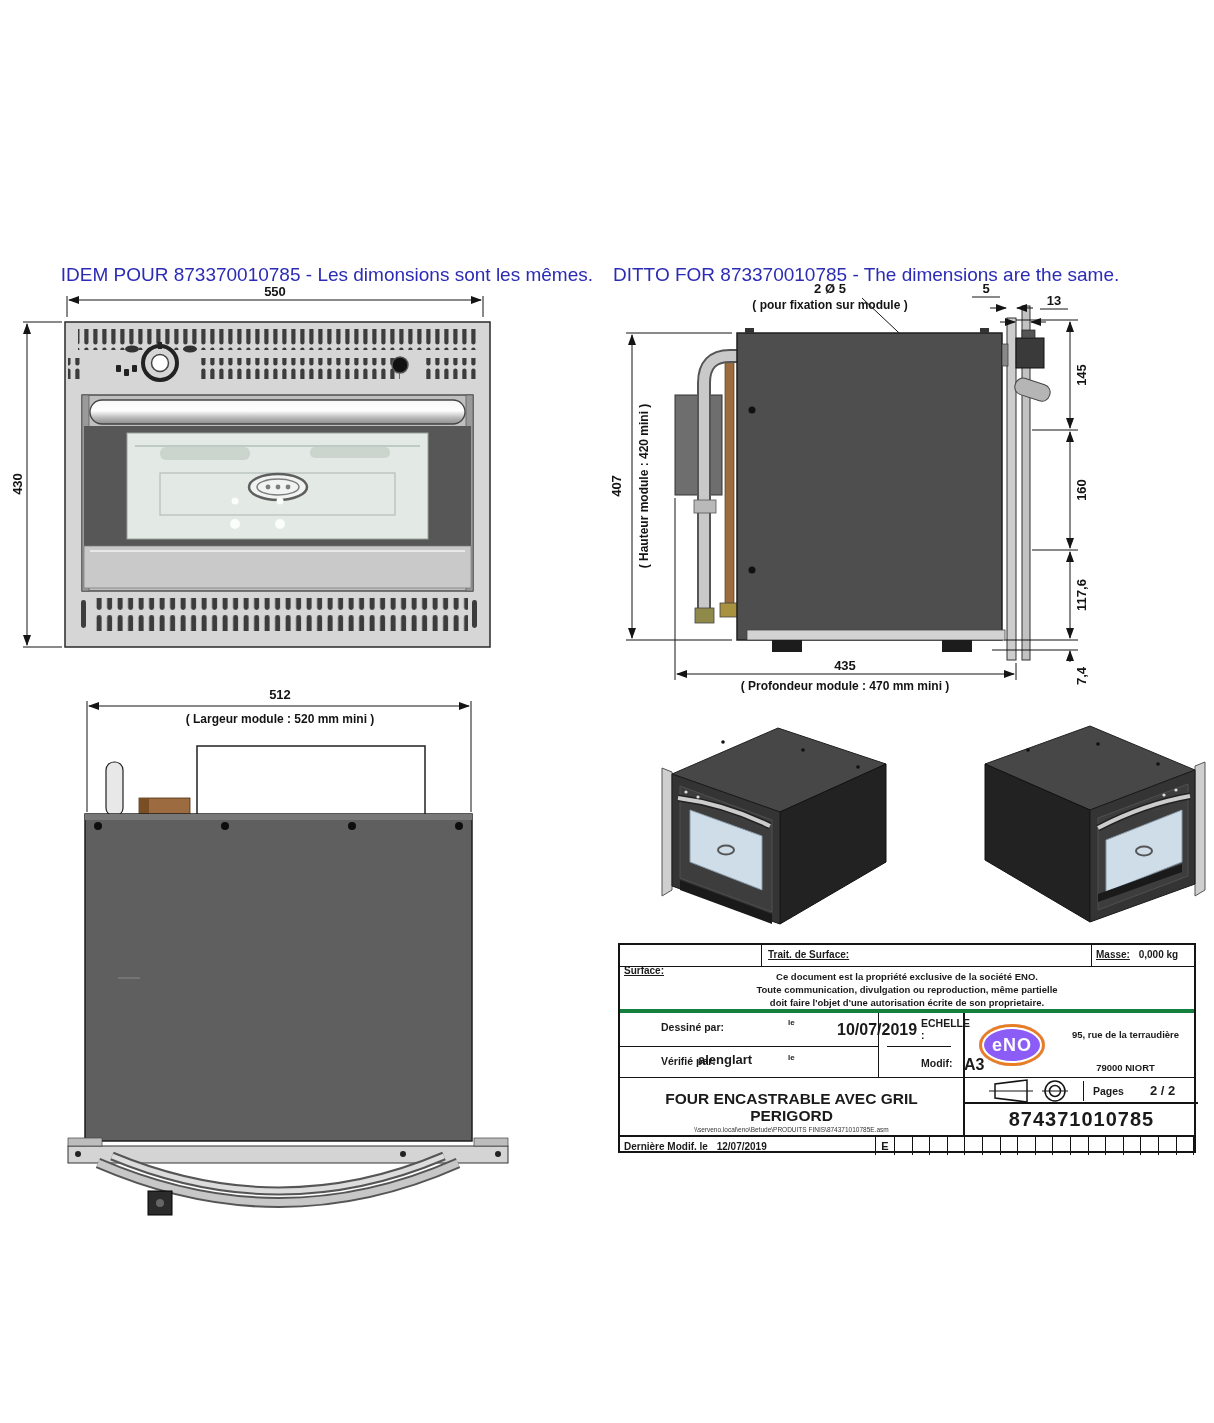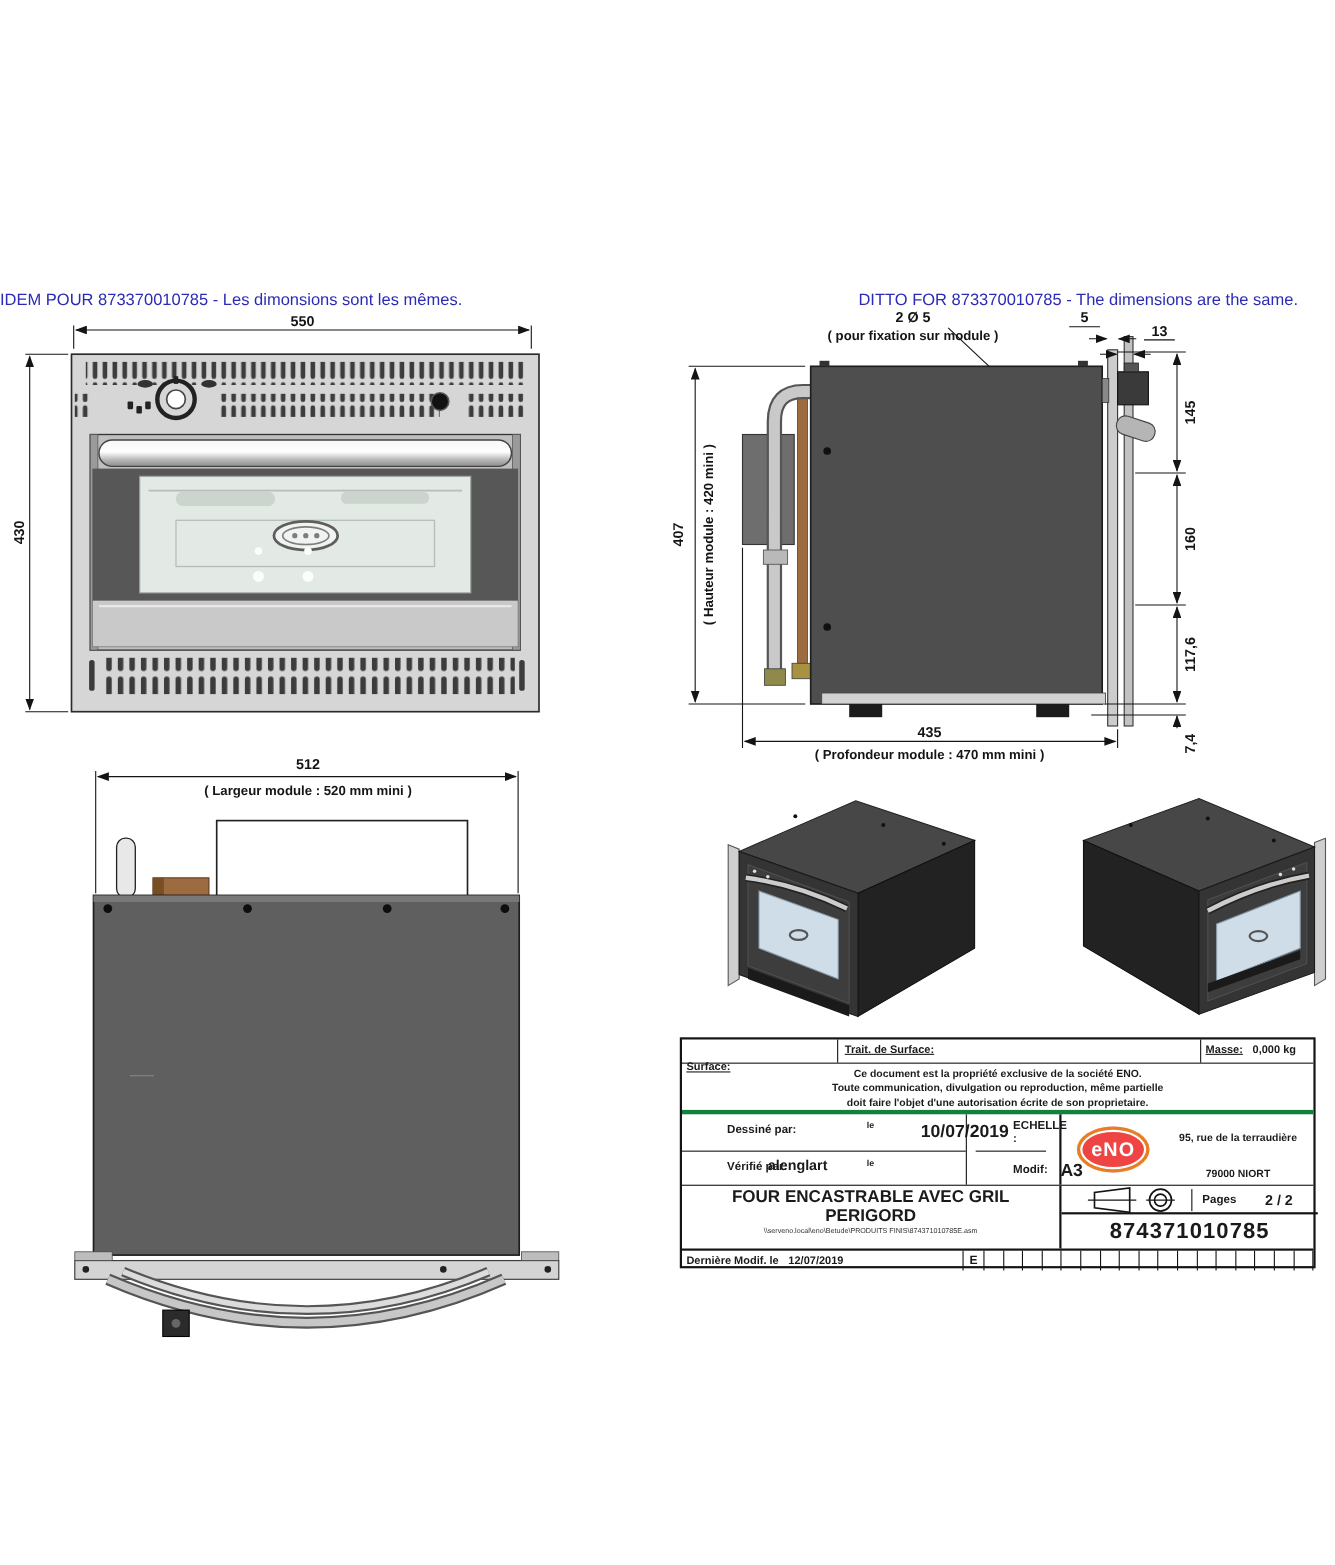--- a/index.html
+++ b/index.html
@@ -1,19 +1,19 @@
 <!DOCTYPE html>
 <html><head>
 <meta charset="utf-8">
 <style>
   html,body{margin:0;padding:0;background:#fff;}
   .page{position:relative;width:1214px;height:1423px;background:#ffffff;overflow:hidden;
         font-family:"Liberation Sans",sans-serif;color:#1a1a1a;}
-  .note{position:absolute;top:264px;left:0;width:1180px;display:flex;justify-content:space-between;
-        gap:20px;font-size:15px;color:#2b2bb5;white-space:nowrap;}
+  .note{position:absolute;top:264px;left:0;width:1180px;display:flex;justify-content:center;
+        gap:20px;font-size:19px;color:#2b2bb5;white-space:nowrap;}
   svg{position:absolute;}
   svg text{font-family:"Liberation Sans",sans-serif;fill:#141414;}
   .dim{font-size:13px;font-weight:700;}
   .dimnote{font-size:12px;font-weight:700;}
 
   
   .tb{position:absolute;left:618px;top:943px;width:578px;height:210px;border:2px solid #141414;
       box-sizing:border-box;background:#fff;font-size:10px;}
   .tb *{box-sizing:border-box;}
   .abs{position:absolute;}
@@ -27,31 +27,31 @@
   .rowC{top:68px;left:0;width:100%;height:64px;}
   .cLeft{top:0;left:0;width:258px;height:100%;}
   .cL1{top:0;left:0;width:100%;height:34px;border-bottom:1px solid #141414;}
   .lbl{font-size:10.5px;font-weight:700;padding-left:37px;}
   .name{font-size:13px;font-weight:700;}
   .dsmall{font-size:8px;font-weight:700;}
   .dval{font-size:16px;font-weight:700;margin-left:37px;}
   .cMid{top:0;left:258px;width:87px;height:100%;border-left:1px solid #141414;border-right:2px solid #141414;}
   .cMid .hr{position:absolute;top:33px;left:8px;width:64px;border-top:1px solid #141414;}
   .cRight{top:0;left:345px;width:233px;height:100%;}
-  .logo{position:absolute;left:14px;top:11px;width:66px;height:42px;background:#ef4444;
+  .logo{position:absolute;left:14px;top:11px;width:66px;height:42px;background:#8b5cf6;
         border-radius:50%;display:flex;align-items:center;justify-content:center;
         box-shadow:inset 0 0 0 3px #e87e23, inset 0 0 0 5px #ffffff;}
   .logo span{color:#fff;font-weight:700;font-size:18px;letter-spacing:1px;}
   .addr{position:absolute;left:88px;top:0;width:145px;height:100%;text-align:center;
         font-size:9.5px;font-weight:700;}
   .addr div:first-child{margin-top:16px;}
   .addr div:last-child{margin-top:22px;}
   .rowD{top:132px;left:0;width:100%;height:58px;border-top:1px solid #141414;}
   .dLeft{top:0;left:0;width:345px;height:100%;border-right:2px solid #141414;text-align:center;}
-  .tTitle{font-size:15.5px;font-weight:700;line-height:17px;margin-top:2px;}
+  .tTitle{font-size:15.5px;font-weight:700;line-height:17px;margin-top:12px;}
   .tPath{font-size:6.5px;color:#333;margin-top:2px;letter-spacing:0;}
   .dRight{top:0;left:345px;width:233px;height:100%;}
   .dR1{top:0;left:0;width:100%;height:26px;border-bottom:2px solid #141414;}
   .pagesLbl{position:absolute;left:128px;top:7px;font-size:10.5px;font-weight:700;}
   .pagesVal{position:absolute;left:185px;top:5px;font-size:13px;font-weight:700;}
   .pdiv{position:absolute;left:118px;top:3px;height:20px;border-left:1.5px solid #141414;}
   .dR2{top:26px;left:0;width:100%;height:32px;text-align:center;}
   .pnum{font-size:20px;font-weight:700;letter-spacing:1px;line-height:30px;}
   .rowE{top:190px;left:0;width:100%;height:20px;border-top:2px solid #141414;}
   .eTxt{position:absolute;left:4px;top:4px;font-size:10px;font-weight:700;}

